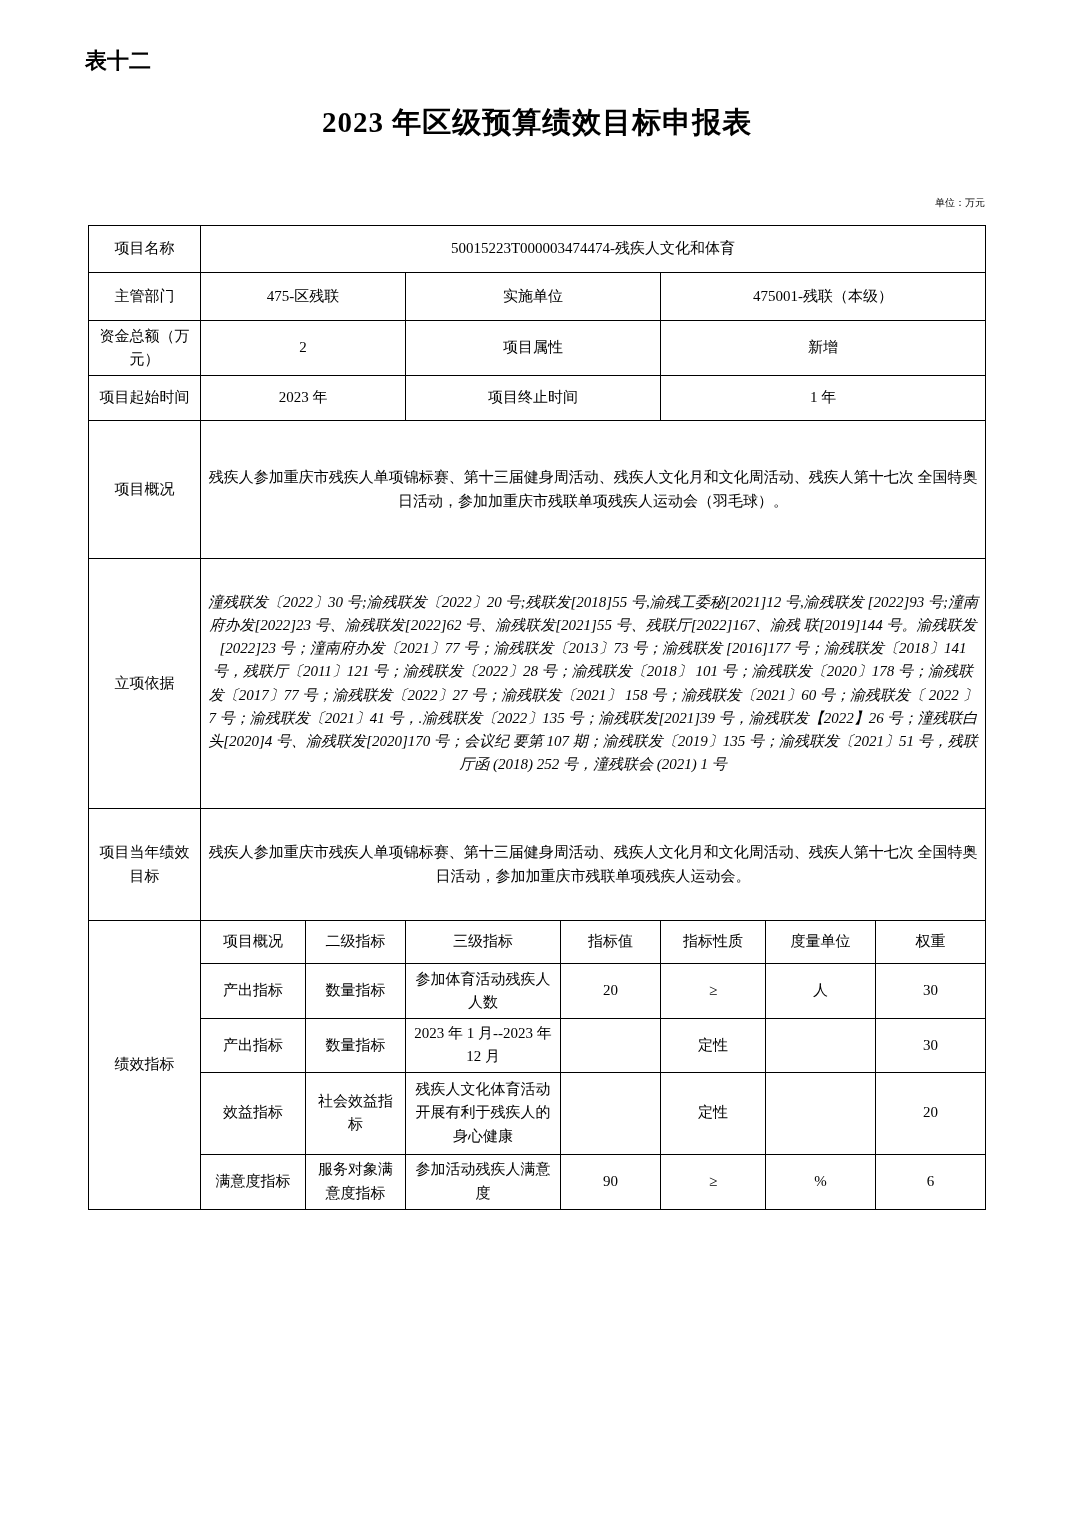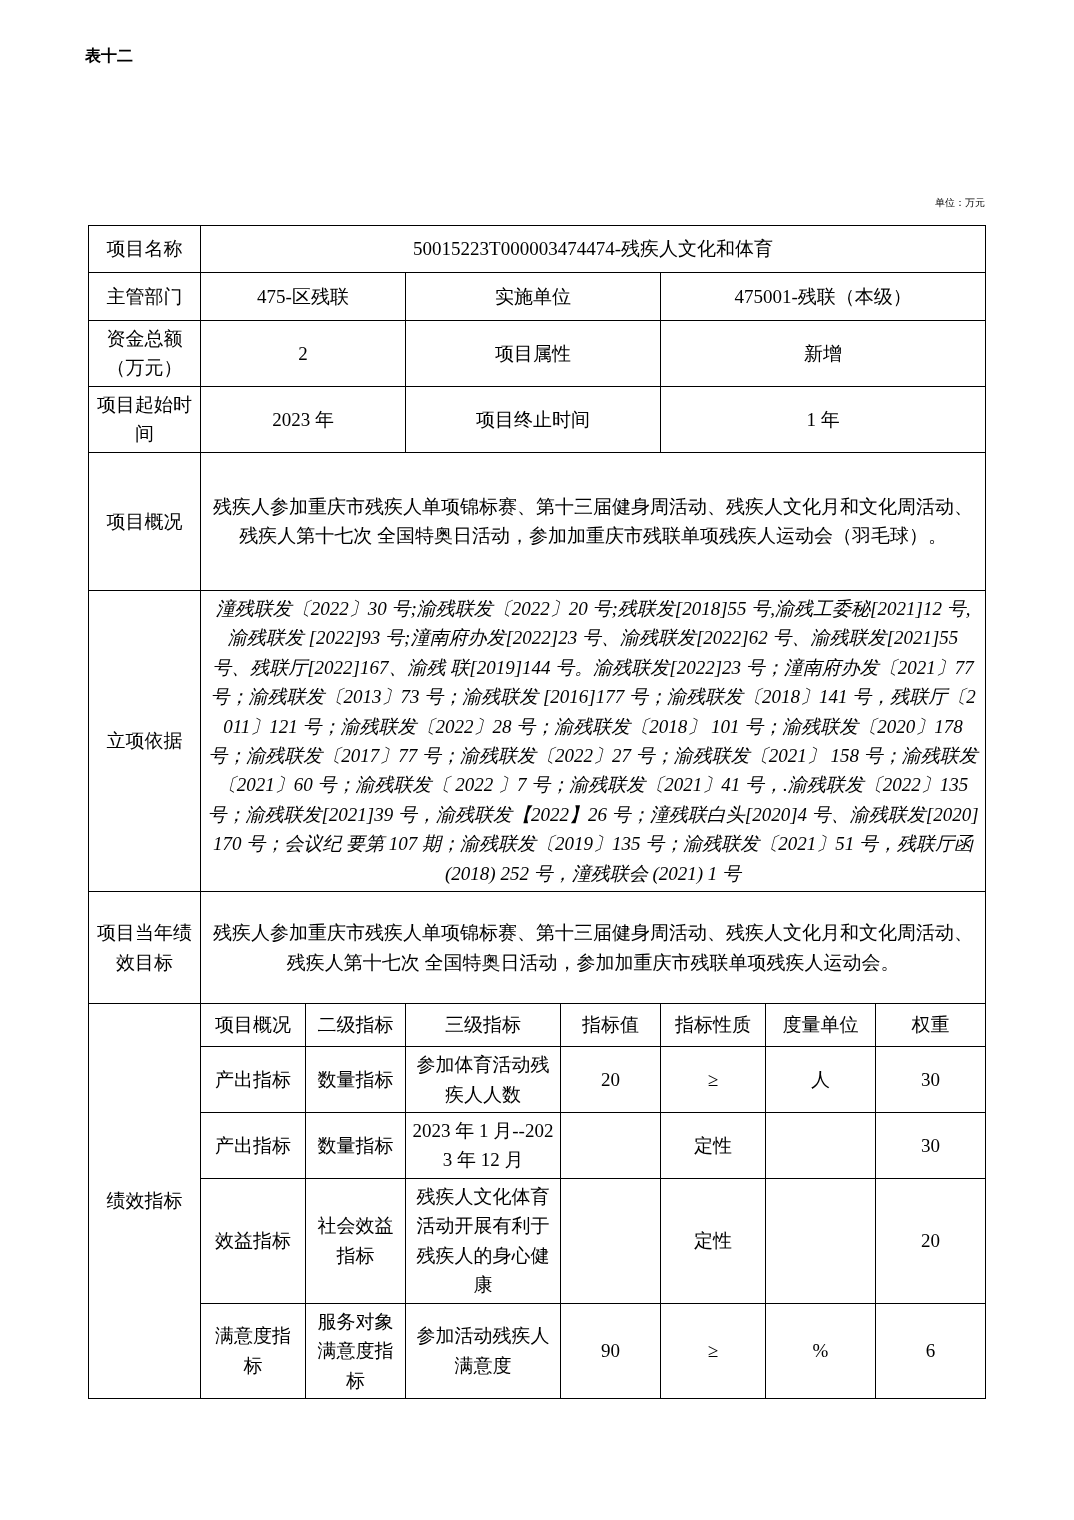--- a/index.html
+++ b/index.html
@@ -5,38 +5,38 @@
   * { margin:0; padding:0; box-sizing:border-box; }
   html,body { background:#ffffff; }
   body {
     width:1074px; height:1520px;
     font-family:"Liberation Serif","DejaVu Serif",serif;
     color:#000;
   }
   .page { position:relative; width:1074px; height:1520px; background:#fff; overflow:hidden; }
   .corner-label {
     position:absolute; top:46px; left:85px;
-    font-size:16px; font-weight:bold;
+    font-size:22px; font-weight:bold;
   }
   .doc-title {
     position:absolute; top:103px; left:0; width:100%;
     text-align:center; font-size:29px; font-weight:bold; letter-spacing:1px;
   }
   .unit-note {
     position:absolute; top:196px; right:89px;
     font-size:10px;
   }
   table.form-table {
     position:absolute; top:225px; left:88px;
     width:897px; border-collapse:collapse; table-layout:fixed;
   }
   table.form-table td {
     border:1px solid #000;
     text-align:center; vertical-align:middle;
-    font-size:19px; line-height:1.55;
+    font-size:15px; line-height:1.55;
     padding:3px 6px;
     word-break:break-all;
   }
   td.lbl { font-size:15px; }
   td.basis-cell {
     text-align:justify;
     font-size:15.5px; line-height:1.72;
     padding:8px 9px;
     font-style:italic;
   }
@@ -53,20 +53,21 @@
   tr.ir3 { height:82px; }
   tr.ir4 { height:55px; }
 </style>
 </head>
 <body>
 
 <div class="page">
 
   <div class="corner-label">表十二</div>
 
+  <div class="doc-title">2023 年区级预算绩效目标申报表</div>
 
   <div class="unit-note">单位：万元</div>
 
   <table class="form-table">
     <colgroup>
       <col style="width:112px">
       <col style="width:105px">
       <col style="width:100px">
       <col style="width:155px">
       <col style="width:100px">

